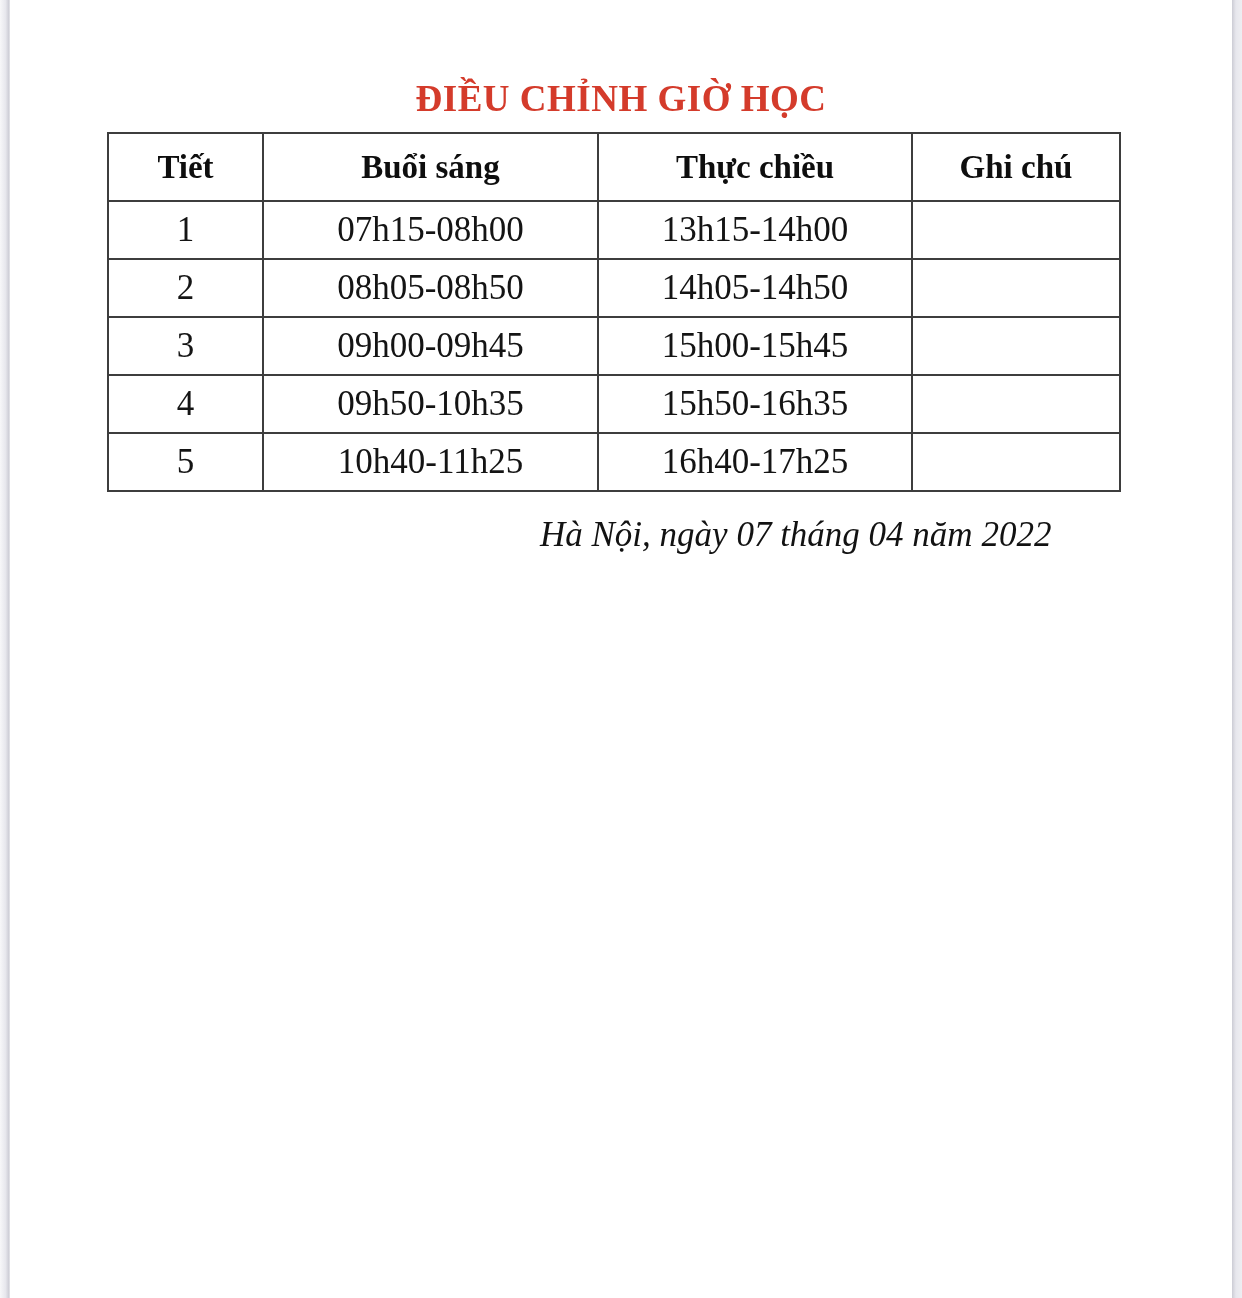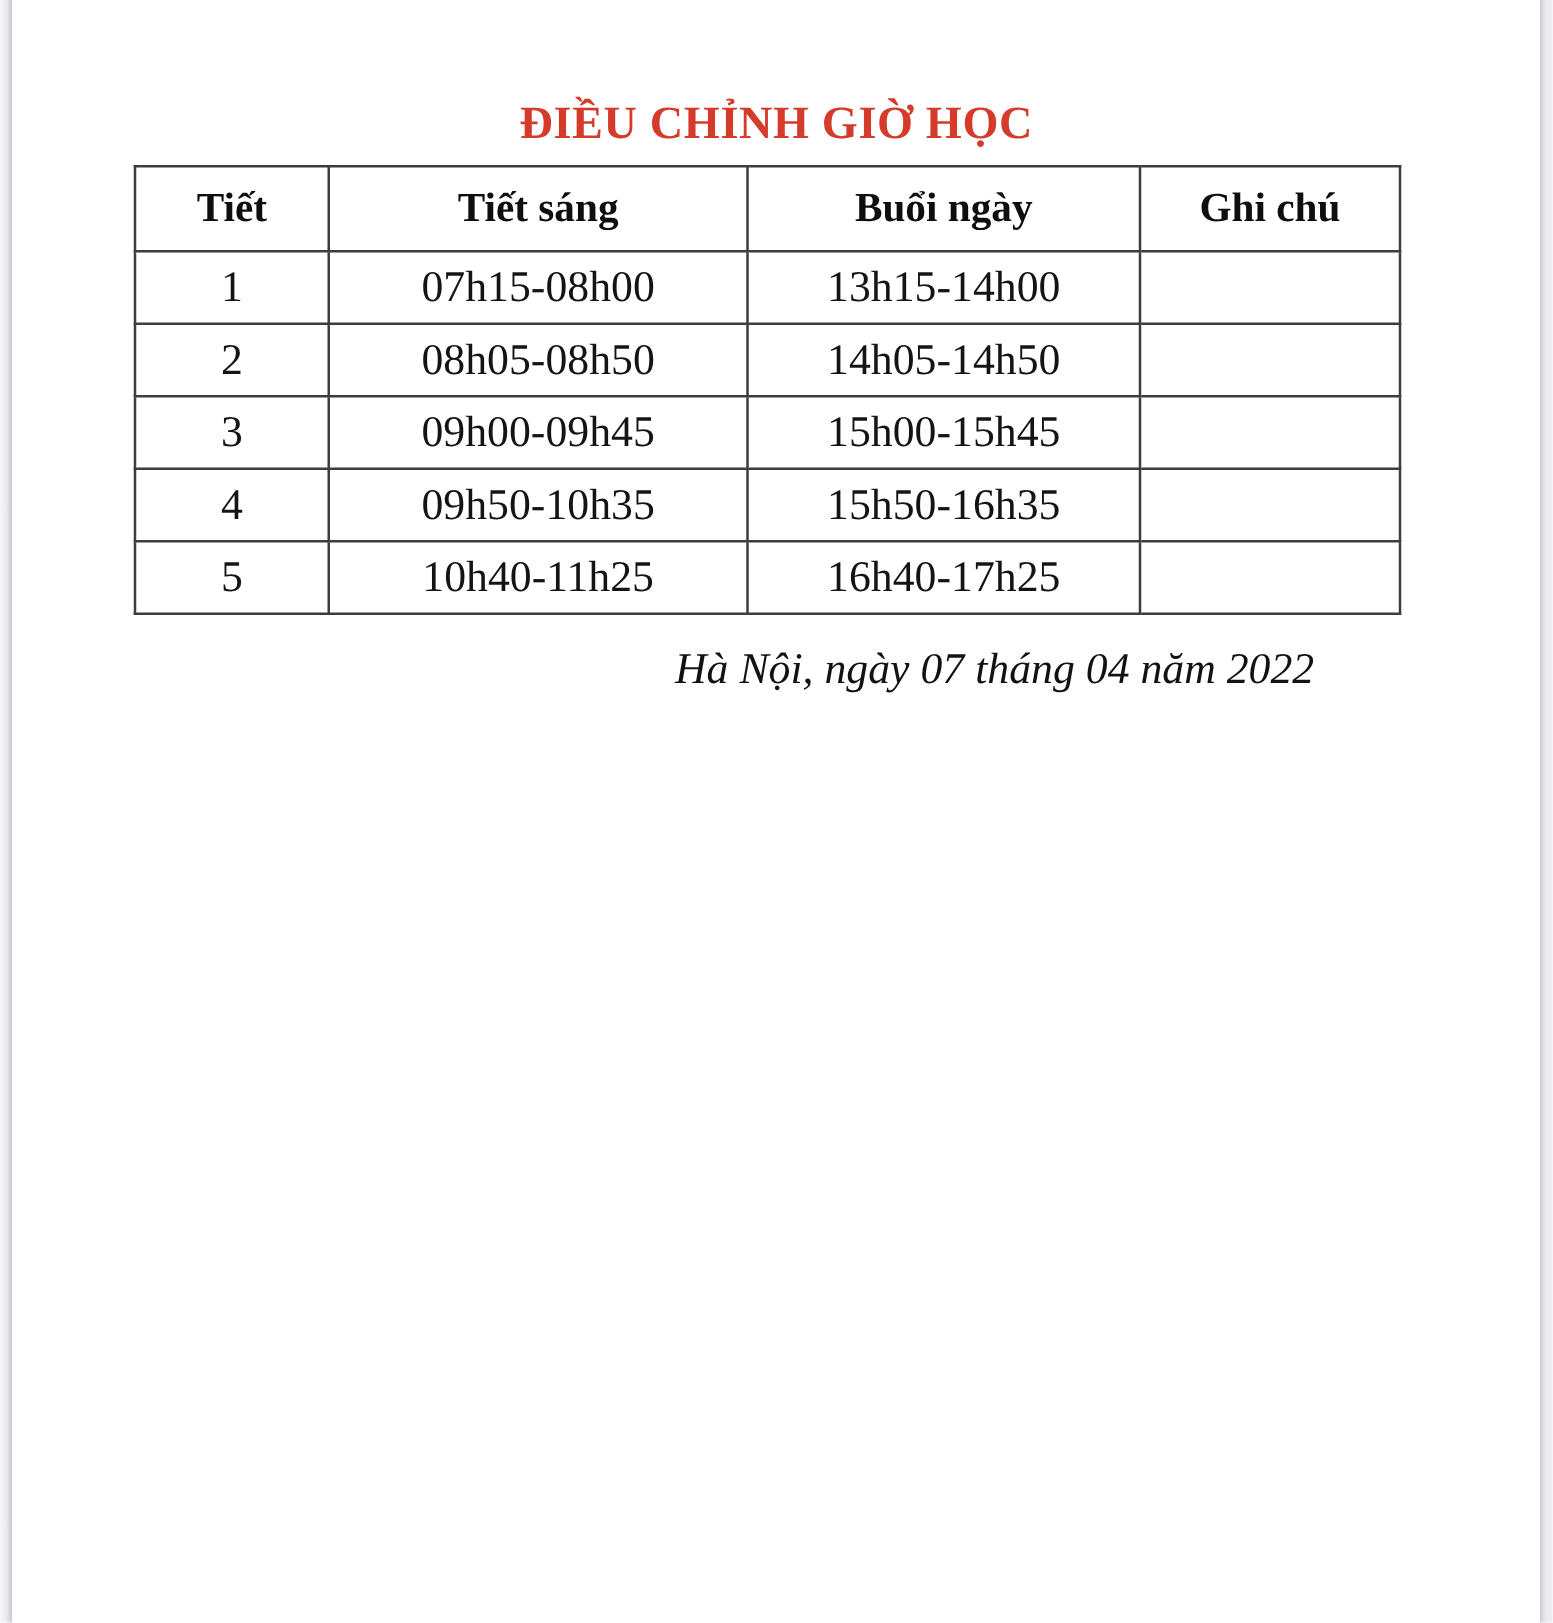--- a/index.html
+++ b/index.html
@@ -113,22 +113,22 @@
   <table class="schedule">
     <colgroup>
       <col class="c-tiet">
         <col class="c-sang">
         <col class="c-chieu">
         <col class="c-ghichu">
     </colgroup>
     <thead>
       <tr>
         <th>Tiết</th>
-        <th>Tiết sáng</th>
-        <th>Buổi ngày</th>
+        <th>Buổi sáng</th>
+        <th>Thực chiều</th>
         <th>Ghi chú</th>
       </tr>
     </thead>
     <tbody>
       <tr>
         <td>1</td>
         <td>07h15-08h00</td>
         <td>13h15-14h00</td>
         <td></td>
       </tr>

